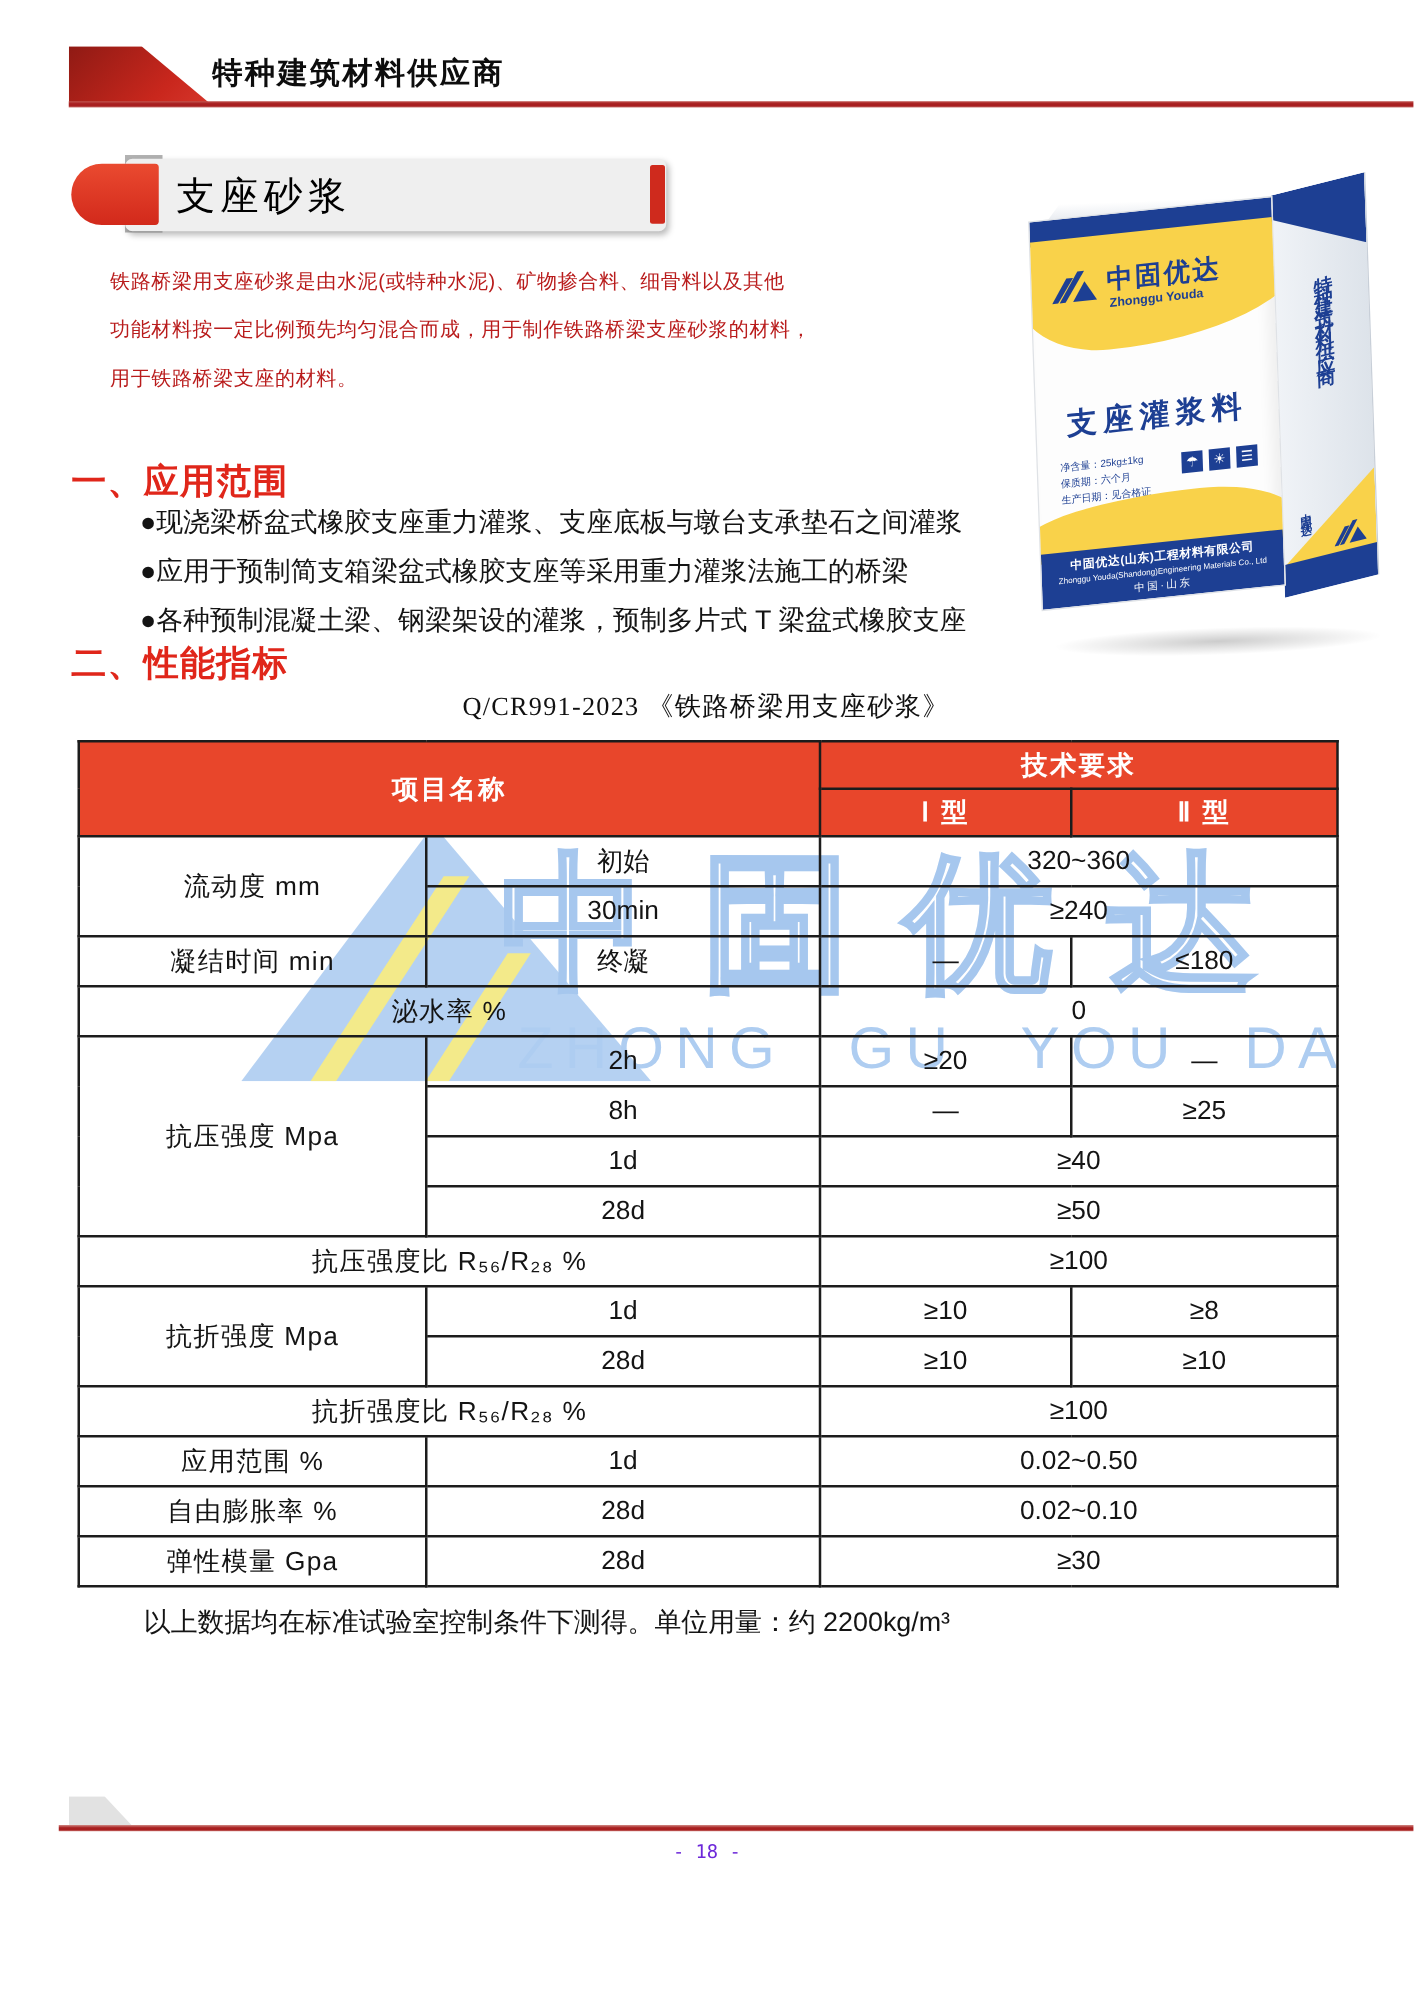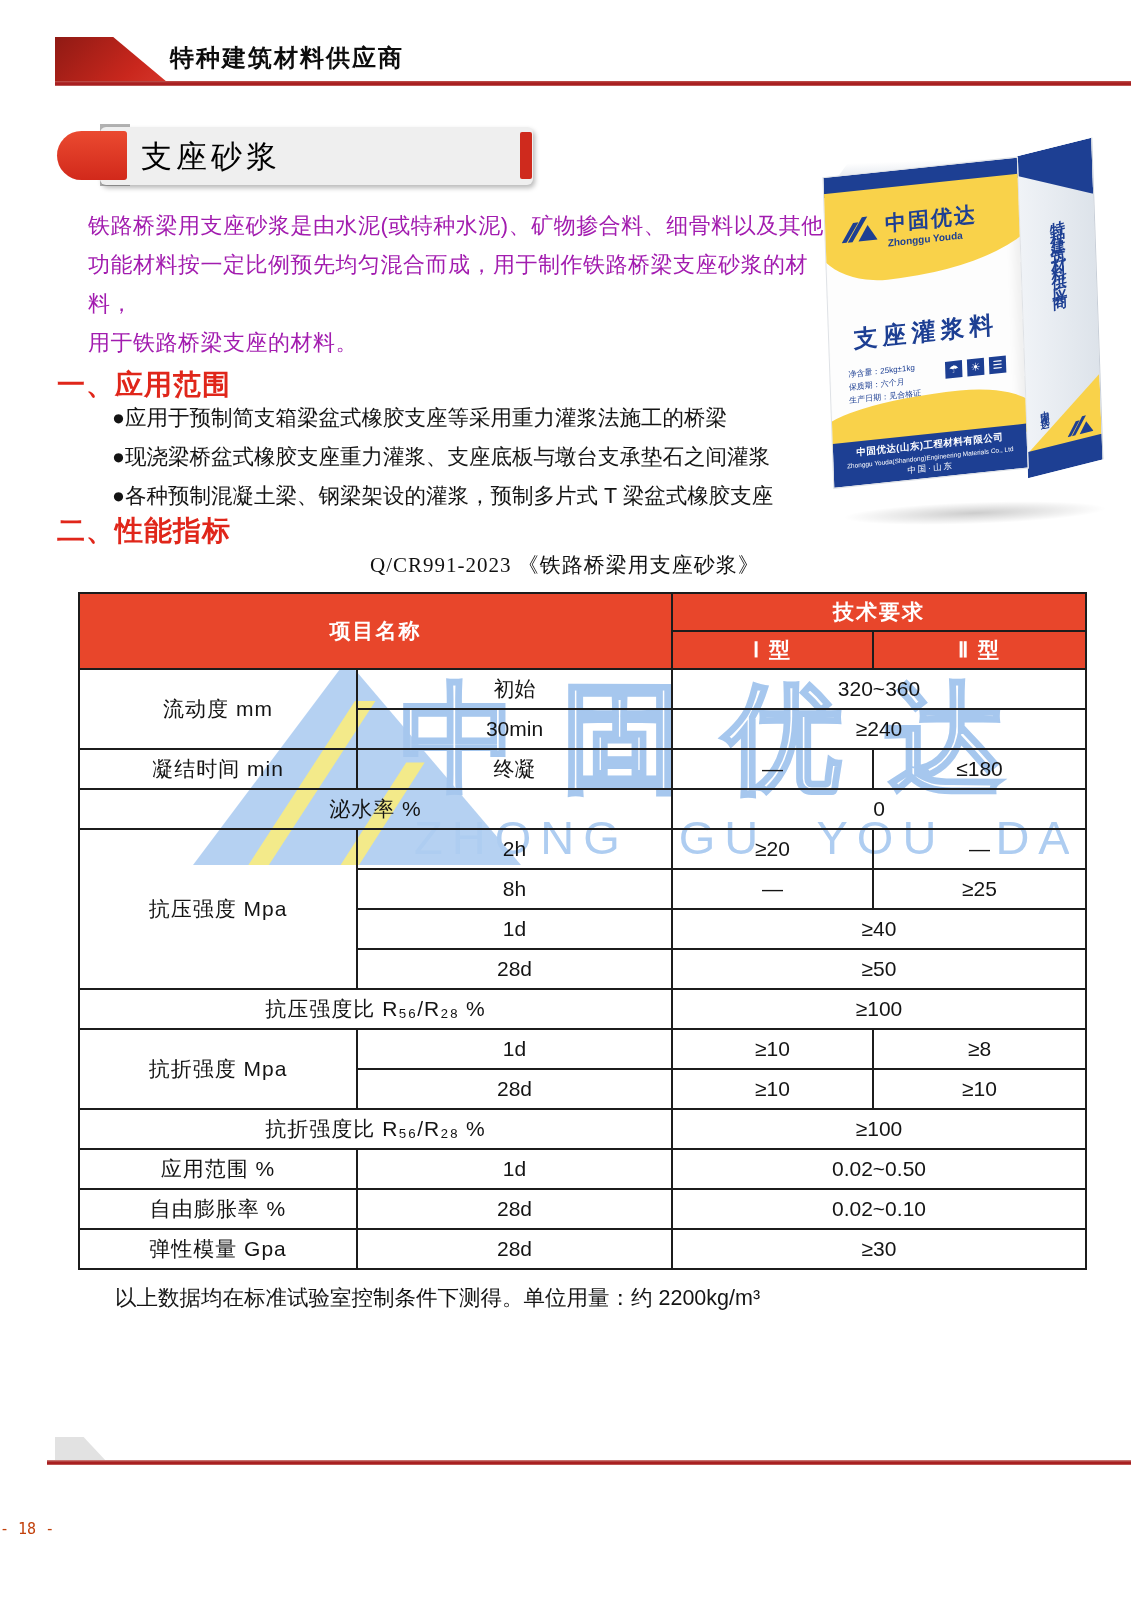--- a/index.html
+++ b/index.html
@@ -44,21 +44,21 @@
     position:absolute; left:520px; top:132px; width:12px; height:47px;
     background:#cf2a1d; border-radius:2px;
   }
   .page-title {
     position:absolute; left:141px; top:136px;
     font-size:31px; font-weight:normal; color:#000; letter-spacing:4px;
   }
 
   
   .intro { position:absolute; left:88px; top:206px; width:745px; }
-  .intro div { font-size:22px; line-height:39px; color:#a21caf; letter-spacing:0.5px; }
+  .intro div { font-size:16px; line-height:39px; color:#b91c1c; letter-spacing:0.5px; }
 
   
   .sec-heading { position:absolute; left:57px; font-size:28px; font-weight:bold; color:#e0261a; letter-spacing:1px; }
   .sec1 { top:366px; } .sec2 { top:512px; }
   .bullets { position:absolute; left:112px; top:399px; }
   .bullets div { font-size:21.5px; line-height:39px; color:#141414; }
   .standard-ref {
     position:absolute; left:370px; top:551px; font-size:21px; color:#111;
     letter-spacing:1px; font-family:Liberation Serif, serif;
   }
@@ -78,21 +78,20 @@
     position:absolute; left:352px; top:218px;
     font-size:47px; font-weight:normal; letter-spacing:9px; word-spacing:28px;
     color:#aecdf1; white-space:nowrap;
   }
 
   
   .spec-table {
     position:absolute; left:62px; top:592px; z-index:2;
     border-collapse:collapse; table-layout:fixed; width:1007px;
     background:transparent;
-    margin-left:16px;
   }
   .spec-table th, .spec-table td {
     border:2px solid #1c1c1c; text-align:center; vertical-align:middle;
     font-size:21px; padding:0; color:#141414;
   }
   .spec-table thead th {
     background:#e8462b; color:#ffffff; font-weight:bold; height:38px;
     letter-spacing:2px;
   }
   .spec-table tbody td { height:40px; background:transparent; }
@@ -102,22 +101,22 @@
   .note { position:absolute; left:115px; top:1283px; font-size:21.5px; color:#141414; }
   .bottom-flag {
     position:absolute; left:55px; top:1437px; width:52px; height:25px;
     background:#e2e2e2; clip-path:polygon(0 0,55% 0,100% 100%,0 100%);
   }
   .footer-rule {
     position:absolute; left:47px; right:0; top:1460px; height:5px;
     background:linear-gradient(180deg,#d08984,#a81f20 45%,#a81f20 80%,#d08984);
   }
   .page-number {
-    position:absolute; left:0; right:0; top:1472px; 
-    font-size:15px; color:#c2410c; font-family:"DejaVu Sans Mono",monospace;margin-top:48px;
+    position:absolute; left:0; right:0; top:1472px; text-align:center;
+    font-size:15px; color:#6d28d9; font-family:"DejaVu Sans Mono",monospace;
   }
 
   
   .pkg { position:absolute; left:828px; top:158px; width:290px; height:352px; transform:rotate(-2deg); }
   .pkg::after {
     content:""; position:absolute; left:8px; bottom:-14px; width:265px; height:22px;
     background:radial-gradient(ellipse at center, rgba(0,0,0,0.20), rgba(0,0,0,0) 70%);
   }
   .pkg-topface {
     position:absolute; left:14px; top:1px; width:238px; height:15px;
@@ -239,22 +238,22 @@
       <div class="f-blueband">
         <div class="f-company-cn">中固优达(山东)工程材料有限公司</div>
         <div class="f-company-en">Zhonggu Youda(Shandong)Engineering Materials Co., Ltd</div>
         <div class="f-origin">中国·山东</div>
       </div>
     </div>
   </div>
 
   <div class="sec-heading sec1">一、应用范围</div>
   <div class="bullets">
+    <div>●现浇梁桥盆式橡胶支座重力灌浆、支座底板与墩台支承垫石之间灌浆</div>
     <div>●应用于预制简支箱梁盆式橡胶支座等采用重力灌浆法施工的桥梁</div>
-    <div>●现浇梁桥盆式橡胶支座重力灌浆、支座底板与墩台支承垫石之间灌浆</div>
     <div>●各种预制混凝土梁、钢梁架设的灌浆，预制多片式 T 梁盆式橡胶支座</div>
   </div>
 
   <div class="sec-heading sec2">二、性能指标</div>
   <div class="standard-ref">Q/CR991-2023 《铁路桥梁用支座砂浆》</div>
 
   <div class="watermark">
     <svg class="wm-tri" viewBox="0 0 320 200">
       <polygon points="150,0 320,200 0,200" fill="#aecdf1"></polygon>
       <polygon points="158,40 178,40 74,200 54,200" fill="#f2e87e"></polygon>

